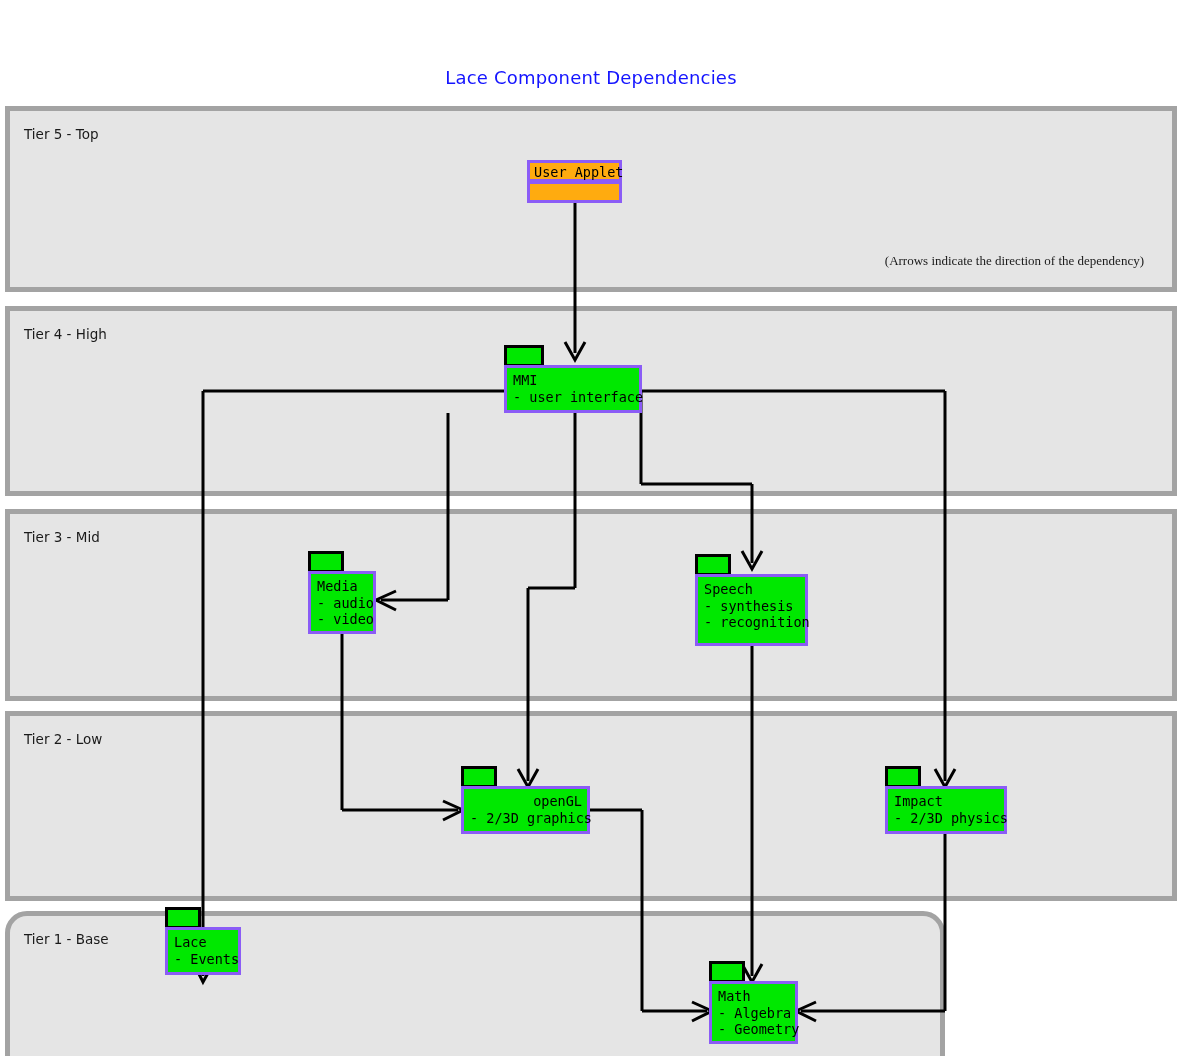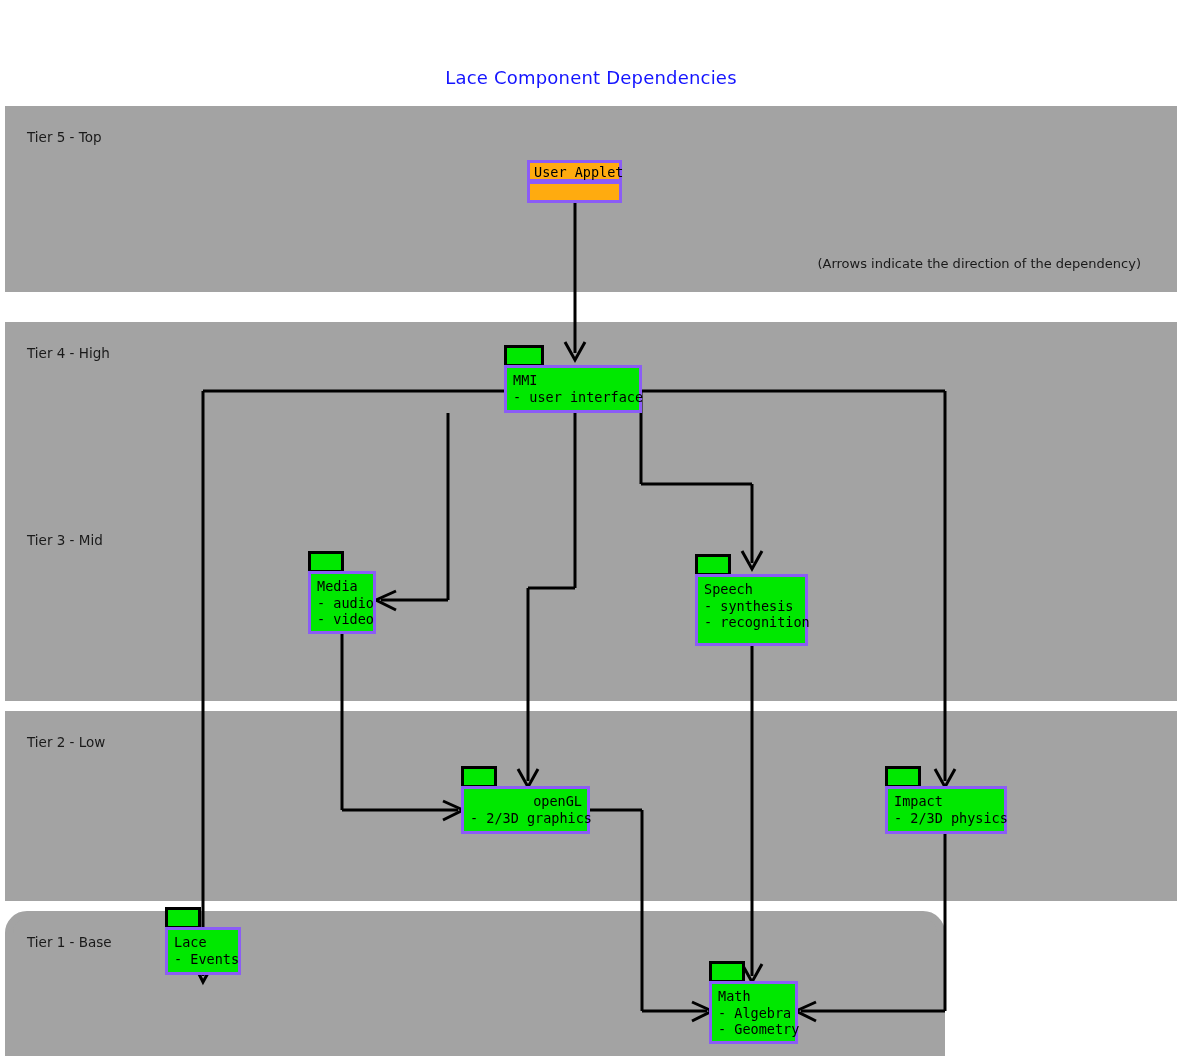--- a/index.html
+++ b/index.html
@@ -22,22 +22,22 @@
     top: 19px;
     width: 1182px;
     text-align: center;
     font-size: 18px;
     color: #1414ff;
     font-family: "DejaVu Sans", sans-serif;
     letter-spacing: 0.2px;
   }
   .tier-band {
     position: absolute;
-    background: #a3a3a3;
-    border: 8px solid #a3a3a3;
+    background: #e5e5e5;
+    border: 5px solid #a3a3a3;
     box-sizing: border-box;
   }
   .tier-label {
     position: absolute;
     left: 14px;
     top: 15px;
     font-size: 13.5px;
     color: #1a1a1a;
     font-family: "DejaVu Sans", sans-serif;
     white-space: nowrap;
@@ -93,24 +93,24 @@
 </style>
 </head>
 <body>
 
 <div id="canvas">
 
   <div id="diagram-title">Lace Component Dependencies</div>
 
   <div class="tier-band" style="left:5px; top:58px; width:1172px; height:186px;">
     <div class="tier-label">Tier 5 - Top</div>
-    <div class="tier-note" style="top:142px;">(Arrows indicate the direction of the dependency)</div>
-  </div>
-
-  <div class="tier-band" style="left:5px; top:274px; width:1172px; height:190px;">
+    <div class="tier-note" style="top:142px;font-family:Liberation Serif, serif;">(Arrows indicate the direction of the dependency)</div>
+  </div>
+
+  <div class="tier-band" style="left:5px; top:258px; width:1172px; height:190px;">
     <div class="tier-label">Tier 4 - High</div>
   </div>
 
   <div class="tier-band" style="left:5px; top:461px; width:1172px; height:192px;">
     <div class="tier-label">Tier 3 - Mid</div>
   </div>
 
   <div class="tier-band" style="left:5px; top:663px; width:1172px; height:190px;">
     <div class="tier-label">Tier 2 - Low</div>
   </div>

